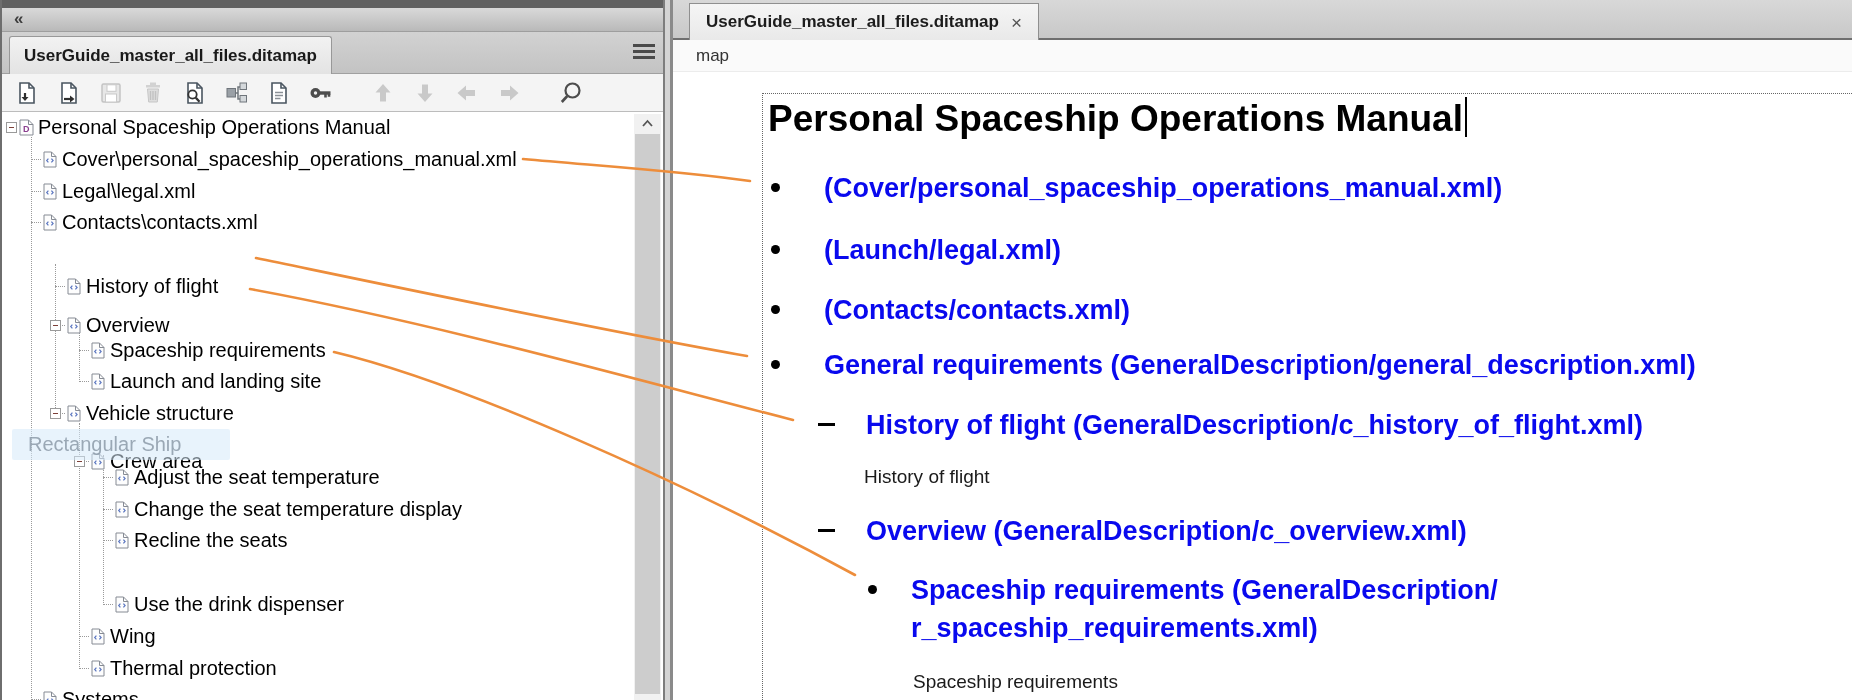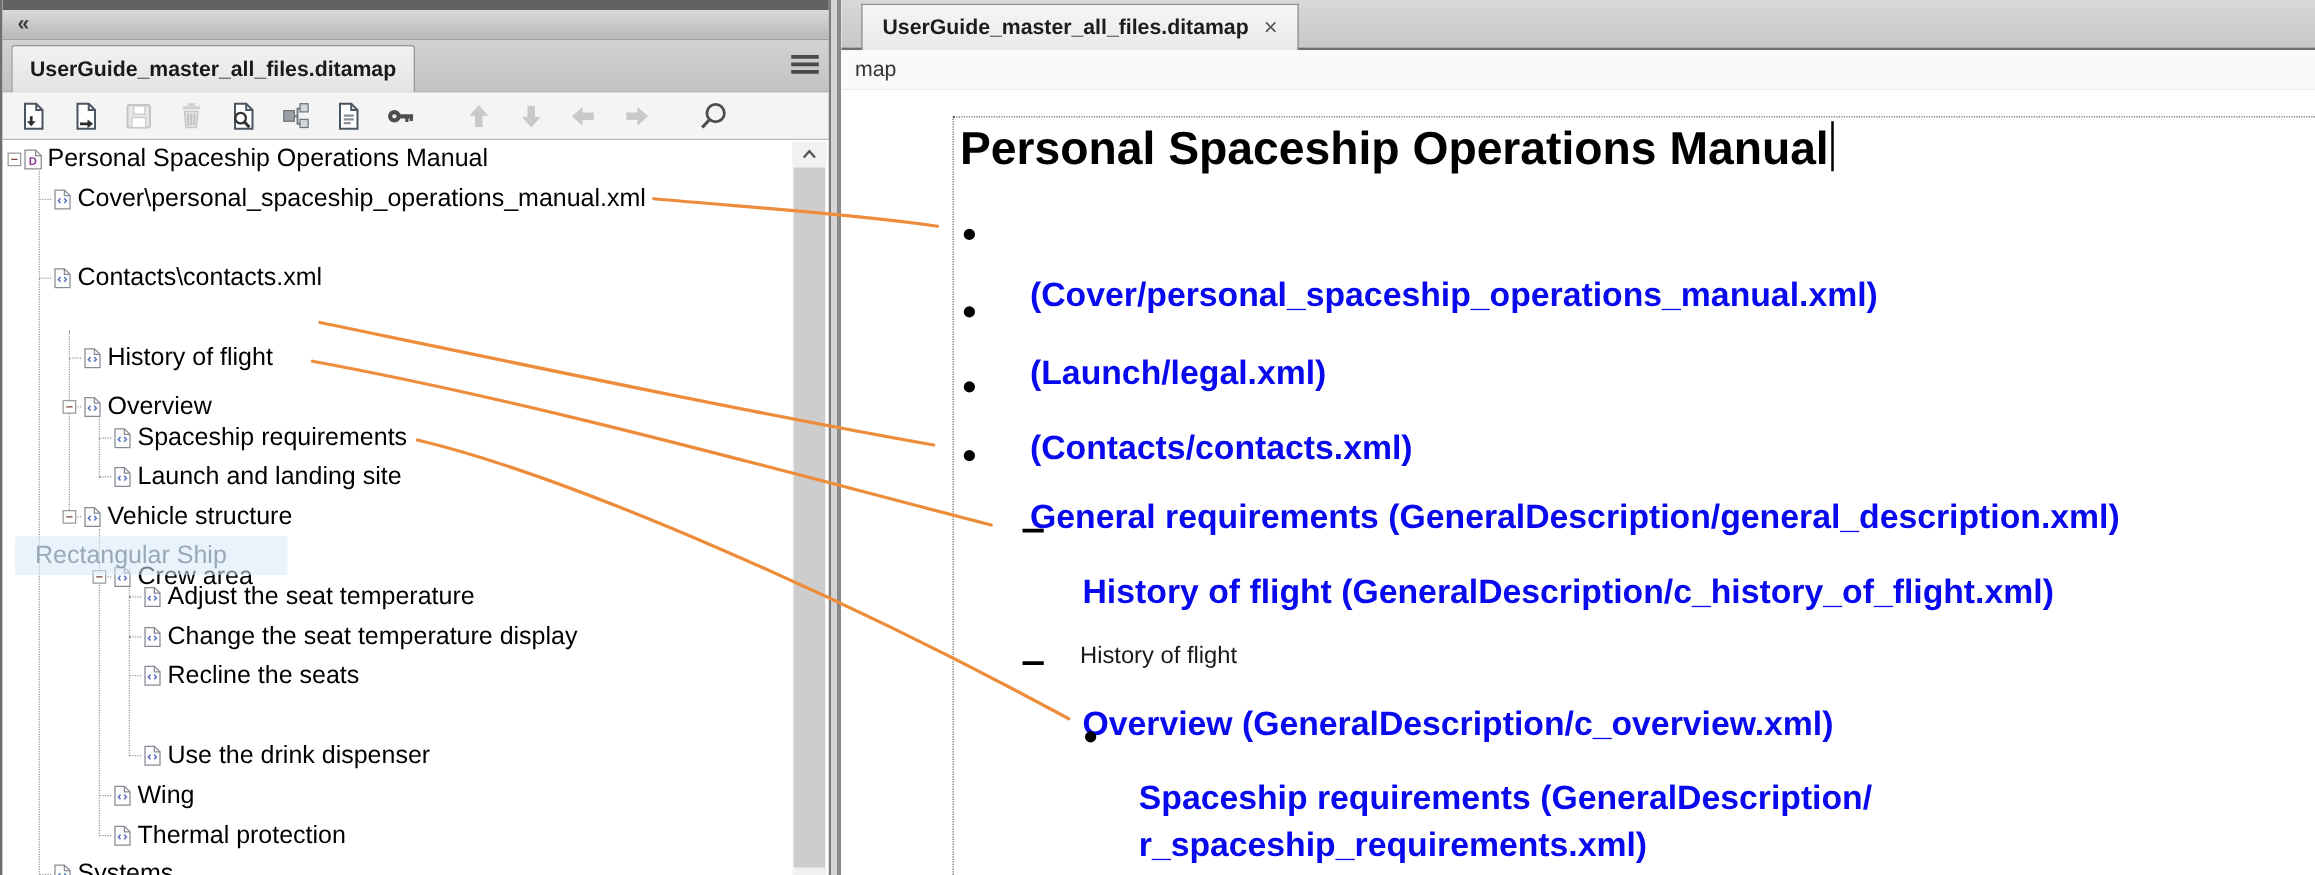--- a/index.html
+++ b/index.html
@@ -33,27 +33,27 @@
   #lp-scroll-thumb{position:absolute;left:1px;top:20px;width:25px;height:560px;background:#cdcdcd;}
 
   
   #splitter{position:absolute;left:663px;top:0;width:10px;height:700px;background:linear-gradient(90deg,#7d7d7d 0 2px,#d4d4d4 2px 7px,#8a8a8a 7px 10px);}
 
   
   #right-panel{position:absolute;left:673px;top:0;width:1179px;height:700px;background:#fff;overflow:hidden;}
   #rp-tabstrip{position:absolute;left:0;top:0;width:1179px;height:40px;background:linear-gradient(#d8d8d8,#c8c8c8);border-bottom:2px solid #6f6f6f;box-sizing:border-box;}
   #rp-tab{position:absolute;left:16px;top:3px;height:37px;padding:0 16px;background:linear-gradient(#f5f5f5,#e9e9e9);border:1px solid #8f8f8f;border-bottom:none;display:flex;align-items:center;gap:12px;font-size:17px;font-weight:bold;color:#1c1c1c;box-sizing:border-box;}
   #rp-tab-close{font-weight:normal;font-size:19px;color:#555;cursor:pointer;line-height:1;}
-  #rp-breadcrumb{position:absolute;left:0;top:40px;width:1179px;height:32px;background:#fafafa;border-bottom:1px solid #ececec;display:flex;align-items:center;padding-left:11px;font-size:17px;color:#333;box-sizing:border-box;}
+  #rp-breadcrumb{position:absolute;left:0;top:40px;width:1179px;height:32px;background:#fafafa;border-bottom:1px solid #ececec;display:flex;align-items:center;padding-left:23px;font-size:17px;color:#333;box-sizing:border-box;}
   #rp-content{position:absolute;left:0;top:72px;width:1179px;height:628px;background:#fff;}
   #map-box{position:absolute;left:89px;top:21px;width:1090px;height:607px;border-top:1px dotted #666;border-left:1px dotted #666;box-sizing:border-box;}
   #doc-title{position:absolute;left:5px;top:3px;font-size:37px;font-weight:bold;color:#000;white-space:nowrap;letter-spacing:0px;}
   #caret{display:inline-block;width:2px;height:40px;background:#000;vertical-align:-6px;margin-left:2px;}
   .mline{position:absolute;white-space:nowrap;}
-  .mline .txt{font-size:27px;font-weight:bold;color:#0909ee;line-height:38px;margin-top:48px;}
+  .mline .txt{font-size:27px;font-weight:bold;color:#0909ee;line-height:38px;}
   .mline.sub .txt{font-size:19px;font-weight:normal;color:#1a1a1a;line-height:24px;}
   .marker-disc{position:absolute;width:9px;height:9px;border-radius:50%;background:#000;top:14px;}
   .marker-dash{position:absolute;width:17px;height:3px;background:#000;top:17px;}
 
   
   #connections{position:absolute;left:0;top:0;width:1852px;height:700px;pointer-events:none;z-index:50;}
 </style>
 </head>
 <body>
 
@@ -181,20 +181,29 @@
         </div>
         <div class="tree-row" style="top: 31.8px;">
           <span class="stub" style="left:29px;width:10px"></span>
           <svg class="t-icon" style="left:41px" width="14" height="17" viewBox="0 0 14 17">
             <path d="M1 1 h7.5 l4.5 4.5 v10.5 h-12 z" fill="#fdfdfd" stroke="#868b94"></path>
             <path d="M8.5 1 v4.5 h4.5" fill="none" stroke="#868b94"></path>
             <path d="M5.4 7.6 L3.7 9.5 5.4 11.4 M8.4 7.6 L10.1 9.5 8.4 11.4" stroke="#5b76c0" stroke-width="1.2" fill="none"></path>
           </svg>
           <span class="t-label" style="left:60px">Cover\personal_spaceship_operations_manual.xml</span>
         </div>
+        <div class="tree-row" style="top: 63.6px;">
+          <span class="stub" style="left:29px;width:10px"></span>
+          <svg class="t-icon" style="left:41px" width="14" height="17" viewBox="0 0 14 17">
+            <path d="M1 1 h7.5 l4.5 4.5 v10.5 h-12 z" fill="#fdfdfd" stroke="#868b94"></path>
+            <path d="M8.5 1 v4.5 h4.5" fill="none" stroke="#868b94"></path>
+            <path d="M5.4 7.6 L3.7 9.5 5.4 11.4 M8.4 7.6 L10.1 9.5 8.4 11.4" stroke="#5b76c0" stroke-width="1.2" fill="none"></path>
+          </svg>
+          <span class="t-label" style="left:60px">Legal\legal.xml</span>
+        </div>
         <div class="tree-row" style="top: 95.4px;">
           <span class="stub" style="left:29px;width:10px"></span>
           <svg class="t-icon" style="left:41px" width="14" height="17" viewBox="0 0 14 17">
             <path d="M1 1 h7.5 l4.5 4.5 v10.5 h-12 z" fill="#fdfdfd" stroke="#868b94"></path>
             <path d="M8.5 1 v4.5 h4.5" fill="none" stroke="#868b94"></path>
             <path d="M5.4 7.6 L3.7 9.5 5.4 11.4 M8.4 7.6 L10.1 9.5 8.4 11.4" stroke="#5b76c0" stroke-width="1.2" fill="none"></path>
           </svg>
           <span class="t-label" style="left:60px">Contacts\contacts.xml</span>
         </div>
         <div class="tree-row" style="top: 159px;">

